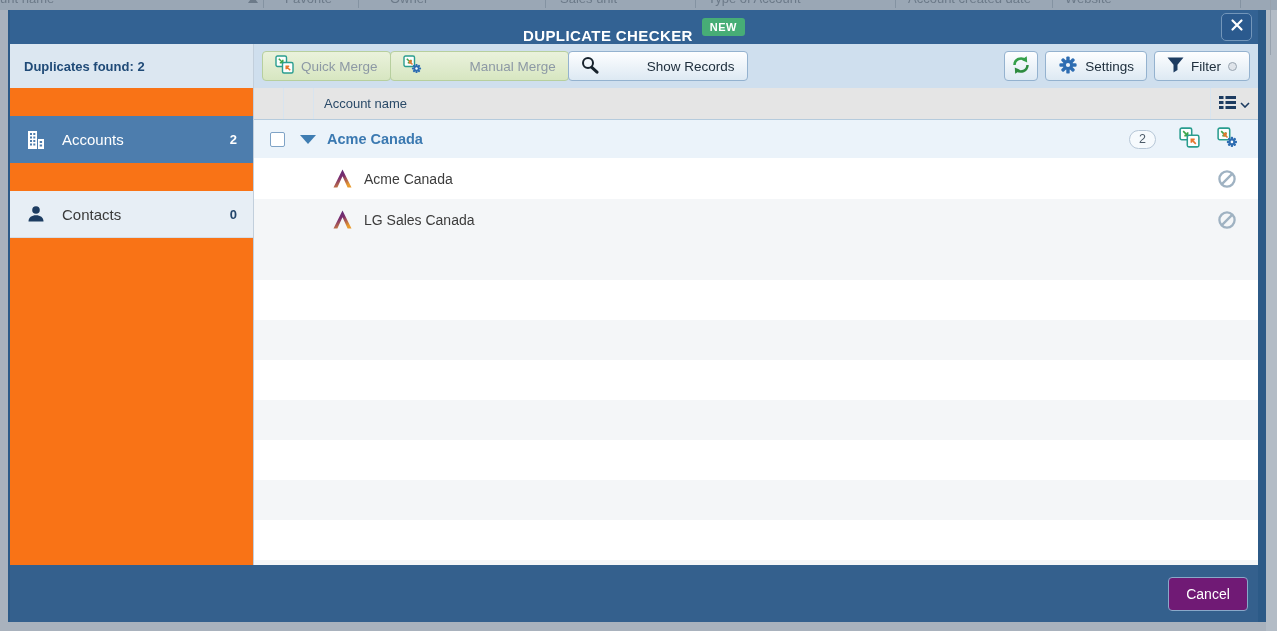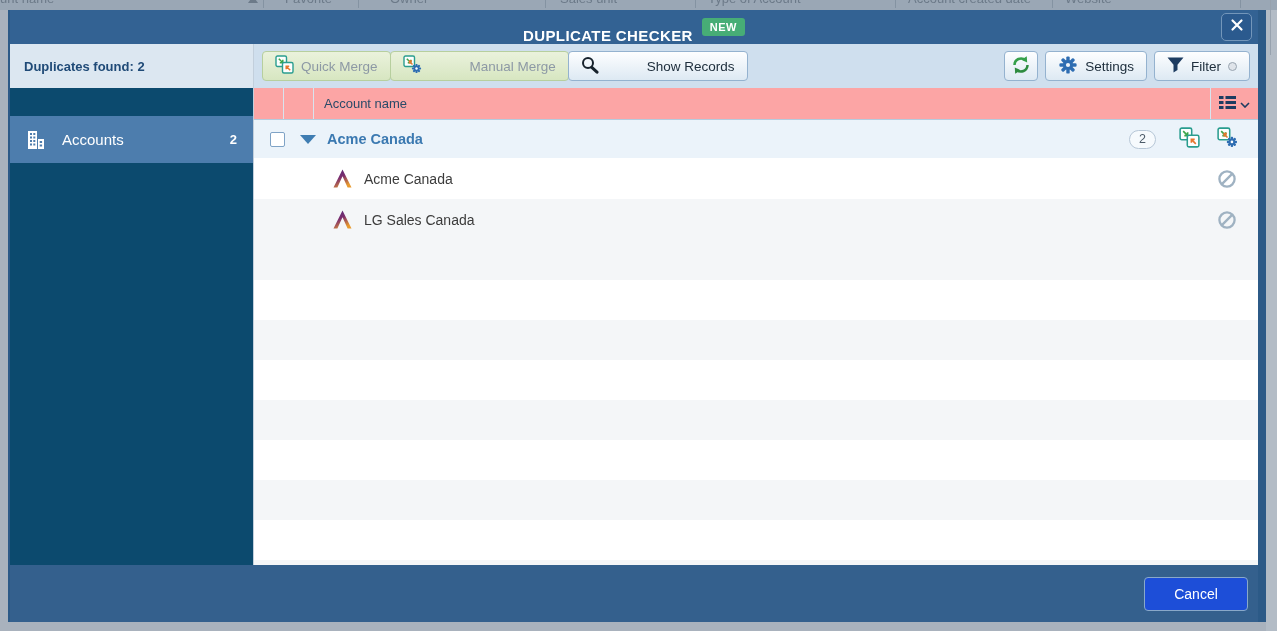--- a/index.html
+++ b/index.html
@@ -34,21 +34,21 @@
   .title { color:#fff; font-size:15px; font-weight:bold; letter-spacing:.4px;margin-top:16px; }
   .new-badge { display:inline-block; margin-left:9px; background:#47ad76; color:#fff;
     font-size:11px; font-weight:bold; padding:3px 8px; border-radius:3px; letter-spacing:.5px; }
   .close-btn { position:absolute; right:6px; top:3px; width:31px; height:28px;
     background:#2b5a8e; border:1px solid #7396ba; border-radius:5px;
     display:flex; align-items:center; justify-content:center; cursor:pointer; }
 
   .modal-body { flex:1 1 auto; display:flex; min-height:0; }
 
   
-  .sidebar { width:244px; flex:0 0 auto; background:#0c4a6e; border-right:1px solid #c2cfdc;
+  .sidebar { width:244px; flex:0 0 auto; background:#f97316; border-right:1px solid #c2cfdc;
     display:flex; flex-direction:column; }
   .dup-summary { height:44px; background:#dce7f1; color:#1f4a77; font-weight:bold;
     font-size:13px; display:flex; align-items:center; padding-left:14px; flex:0 0 auto; }
   .side-item { height:47px; display:flex; align-items:center; padding:0 16px 0 14px;
     cursor:pointer; flex:0 0 auto;margin-top:28px; }
   .side-item.selected { background:#4d7dad; color:#fff; }
   .side-item.normal { background:#e7eef5; color:#3a3a3a; border-bottom:1px solid #d3dde8; }
   .side-ico { width:24px; display:flex; justify-content:center; margin-right:14px; }
   .side-label { flex:1; font-size:15px; }
   .side-count { font-size:13px; font-weight:bold; }
@@ -68,21 +68,21 @@
   .btn-blue { background:linear-gradient(#fdfeff,#dde9f3); border:1px solid #94b2cf;
     color:#20303e; }
   .merge-group .btn + .btn { margin-left:-1px;gap:48px; }
   .toolbar-spacer { flex:1; }
   .right-tools { display:flex; gap:7px; align-items:center; }
   .btn-icon-only { padding:0 6px; }
   .filter-dot { width:9px; height:9px; border-radius:50%; background:#dfe4ea;
     border:1px solid #98a4b0; display:inline-block; }
 
   
-  .thead { height:32px; background:#fca5a5; border-bottom:1px solid #b5cbdd;
+  .thead { height:32px; background:#e5e5e5; border-bottom:1px solid #b5cbdd;
     display:flex; align-items:stretch; flex:0 0 auto; color:#2a4a68; font-size:13px; }
   .th-cell { display:flex; align-items:center; }
   .th-narrow { width:30px; border-right:1px solid #d8e4ef; }
   .th-name { flex:1; padding-left:10px; }
   .th-icons { width:48px; border-left:1px solid #d8e4ef; justify-content:center; gap:4px; cursor:pointer; }
 
   .group-row { height:38px; background:#ebf3fa; display:flex; align-items:center;
     padding:0 18px 0 8px; flex:0 0 auto; }
   .cell-cb { width:30px; display:flex; justify-content:center; }
   .checkbox { width:15px; height:15px; background:#fff; border:1px solid #7fa3c6;
@@ -104,21 +104,21 @@
   .rec-logo { margin-right:11px; display:flex; }
   .rec-name { flex:1; }
   .noentry { display:flex; cursor:pointer; }
 
   .empty-area { flex:1 1 auto;
     background:repeating-linear-gradient(to bottom, #f4f6f8 0 40px, #ffffff 40px 80px); }
 
   
   .footer { height:57px; background:#34608d; display:flex; align-items:center;
     justify-content:flex-end; padding-right:10px; flex:0 0 auto; }
-  .cancel-btn { width:104px; height:34px; background:#1d4ed8; border:1px solid #89a9c9;
+  .cancel-btn { width:80px; height:34px; background:#701a75; border:1px solid #89a9c9;
     border-radius:4px; color:#fff; font-size:14px; cursor:pointer;
     font-family:"Liberation Sans", sans-serif; }
 </style>
 </head>
 <body>
 
 <div class="screen">
 
   <div class="bg-topbar">
     <div class="bg-cols">
@@ -179,20 +179,30 @@
               <g fill="#4d7dad">
                   <rect x="14.7" y="12" width="2.4" height="2"></rect>
                   <rect x="14.7" y="15.5" width="2.4" height="2"></rect>
                 </g>
             </svg>
           </span>
           <span class="side-label">Accounts</span>
           <span class="side-count">2</span>
         </div>
 
+        <div class="side-item normal">
+          <span class="side-ico">
+            <svg width="20" height="20" viewBox="0 0 20 20" fill="#1d3c61">
+              <circle cx="10" cy="6" r="3.8"></circle>
+              <path d="M2.5 17.5c0-4.2 3.2-6.3 7.5-6.3s7.5 2.1 7.5 6.3z"></path>
+            </svg>
+          </span>
+          <span class="side-label">Contacts</span>
+          <span class="side-count">0</span>
+        </div>
       </div>
 
       <div class="main">
 
         <div class="toolbar">
           <div class="merge-group">
             <button class="btn btn-green">
               <span>
                 <svg width="19" height="19" viewBox="0 0 19 19">
                   <rect x="1" y="1" width="10.5" height="10.5" rx="1.5" fill="#fdfefe" stroke="#2a9d8f" stroke-width="1.4"></rect>

